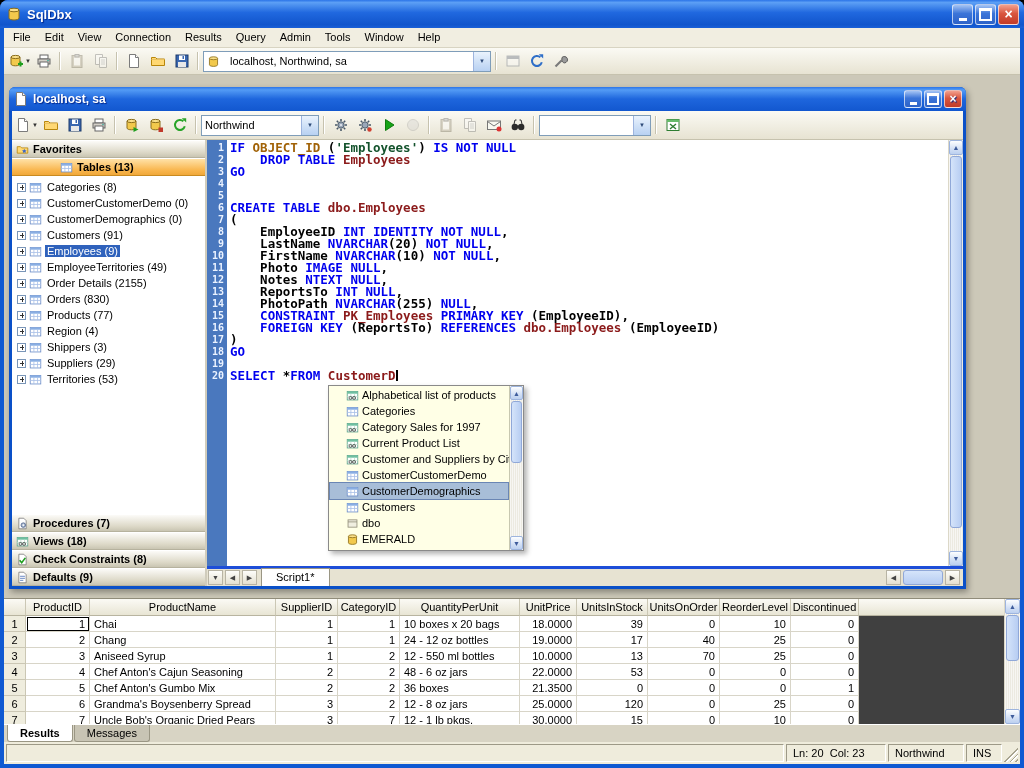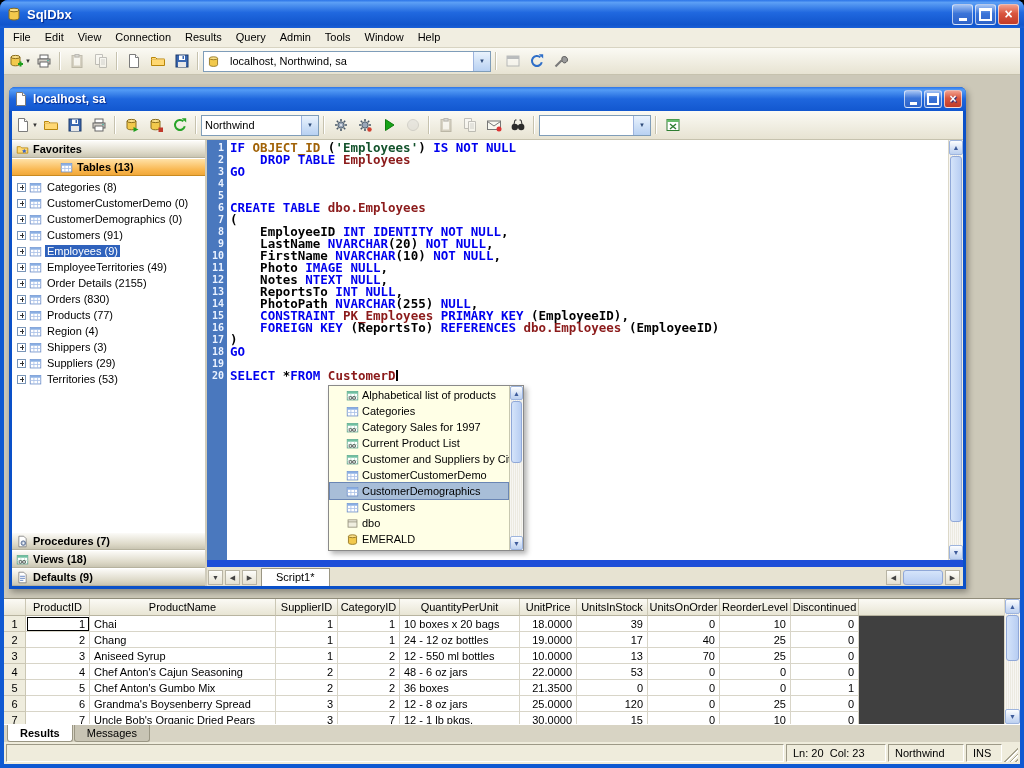--- a/index.html
+++ b/index.html
@@ -78,21 +78,21 @@
   .vscroll { width:15px; flex:none; display:flex; flex-direction:column; border-left:1px solid #DCD8C8;
     background:repeating-linear-gradient(90deg,#F7F6F3 0 1px,#ECEAE1 1px 2px); }
   .sc-btn { height:15px; flex:none; display:flex; align-items:center; justify-content:center; font-size:7px; color:#3E5C9C;
     background:linear-gradient(#FDFEFF,#D3E0F5 60%,#BCD0F0); border:1px solid #9DB4DE; border-radius:2px; }
   .sc-thumb { flex:1; margin:1px; background:linear-gradient(90deg,#D5E4FA,#B7CDF2); border:1px solid #90A8D8; border-radius:3px; }
   .sc-gap { height:22px; flex:none; }
   .res-thumb { height:46px; flex:none; margin:1px; background:linear-gradient(90deg,#D5E4FA,#B7CDF2); border:1px solid #90A8D8; border-radius:3px; }
   .sc-fill { flex:1; }
 
   
-  .tabrow { height:26px; flex:none; display:flex; align-items:flex-end; background:#E7E3D2; border-top:7px solid #1d4ed8; }
+  .tabrow { height:20px; flex:none; display:flex; align-items:flex-end; background:#E7E3D2; border-top:3px solid #1d4ed8; }
   .tr-btn { width:15px; height:15px; flex:none; display:flex; align-items:center; justify-content:center; font-size:7px; color:#444;
     border:1px solid #B8B4A4; background:linear-gradient(#FDFDFA,#E4E0D0); margin:0 1px 1px; }
   .scripttab { padding:2px 14px 3px; background:#fff; border:1px solid #9A9684; border-bottom:none; margin-left:3px; }
   .tr-fill { flex:1; }
   .hscroll { width:76px; height:15px; flex:none; display:flex; margin:0 2px 1px; }
   .hs-thumb { flex:1; background:linear-gradient(#D5E4FA,#B7CDF2); border:1px solid #90A8D8; border-radius:3px; margin:0 1px; }
 
   
   .popup { position:absolute; left:316px; top:245px; width:196px; height:166px; background:#FFFFE6; border:1px solid #8A8A8A; box-shadow:3px 3px 5px rgba(0,0,0,.3); display:flex; z-index:5; }
   .popup-list { flex:1; min-width:0; overflow:hidden; padding:1px; }
@@ -628,20 +628,29 @@
                   <svg viewBox="0 0 16 16">
                     <rect x="1.5" y="3" width="13" height="10.5" fill="#fff" stroke="#5AA08A"></rect>
                     <rect x="1.5" y="3" width="13" height="2.8" fill="#6FC0A0"></rect>
                     <path d="M6 5.8v7.7M10.5 5.8v7.7M1.5 9.2h13" stroke="#BFE0D0" fill="none"></path>
                     <circle cx="5.5" cy="11" r="1.8" fill="none" stroke="#444"></circle>
                     <circle cx="10" cy="11" r="1.8" fill="none" stroke="#444"></circle>
                     <path d="M7.3 11h1" stroke="#444"></path>
                   </svg>
                 </span>
                 <span class="hl">Views (18)</span>
+              </div>
+              <div class="side-header">
+                <span class="icon small">
+                  <svg viewBox="0 0 16 16">
+                    <path d="M3.5 1.5h6l3 3v10h-9z" fill="#fff" stroke="#7b7b7b"></path>
+                    <path d="M4.5 9l2.5 3 4.5-6" stroke="#1E9E1E" stroke-width="2" fill="none"></path>
+                  </svg>
+                </span>
+                <span class="hl">Check Constraints (8)</span>
               </div>
               <div class="side-header">
                 <span class="icon small">
                   <svg viewBox="0 0 16 16">
                     <path d="M3.5 1.5h6l3 3v10h-9z" fill="#fff" stroke="#7b7b7b"></path>
                     <path d="M5 6.5h6M5 9h6M5 11.5h4" stroke="#4A6FB5"></path>
                   </svg>
                 </span>
                 <span class="hl">Defaults (9)</span>
               </div>

